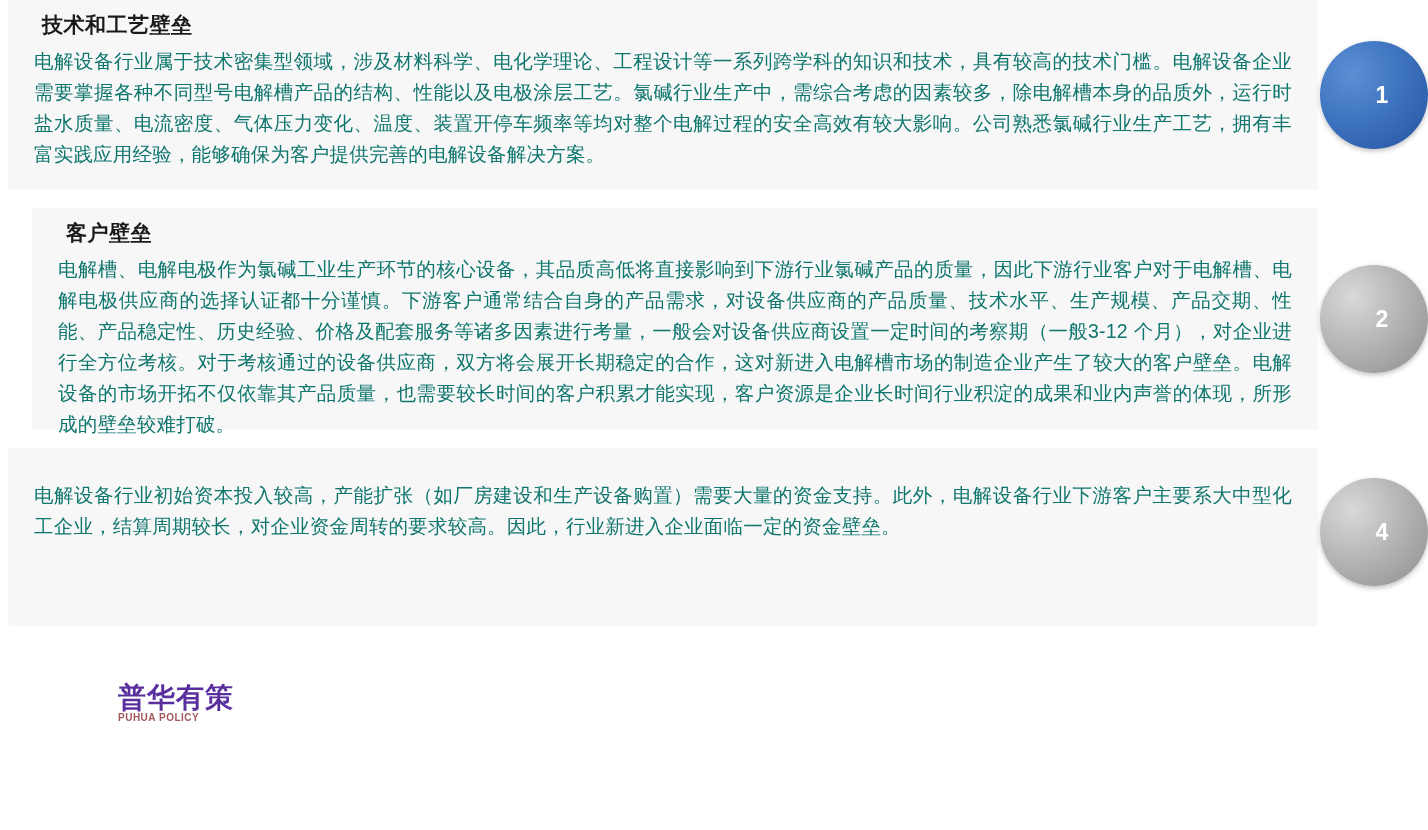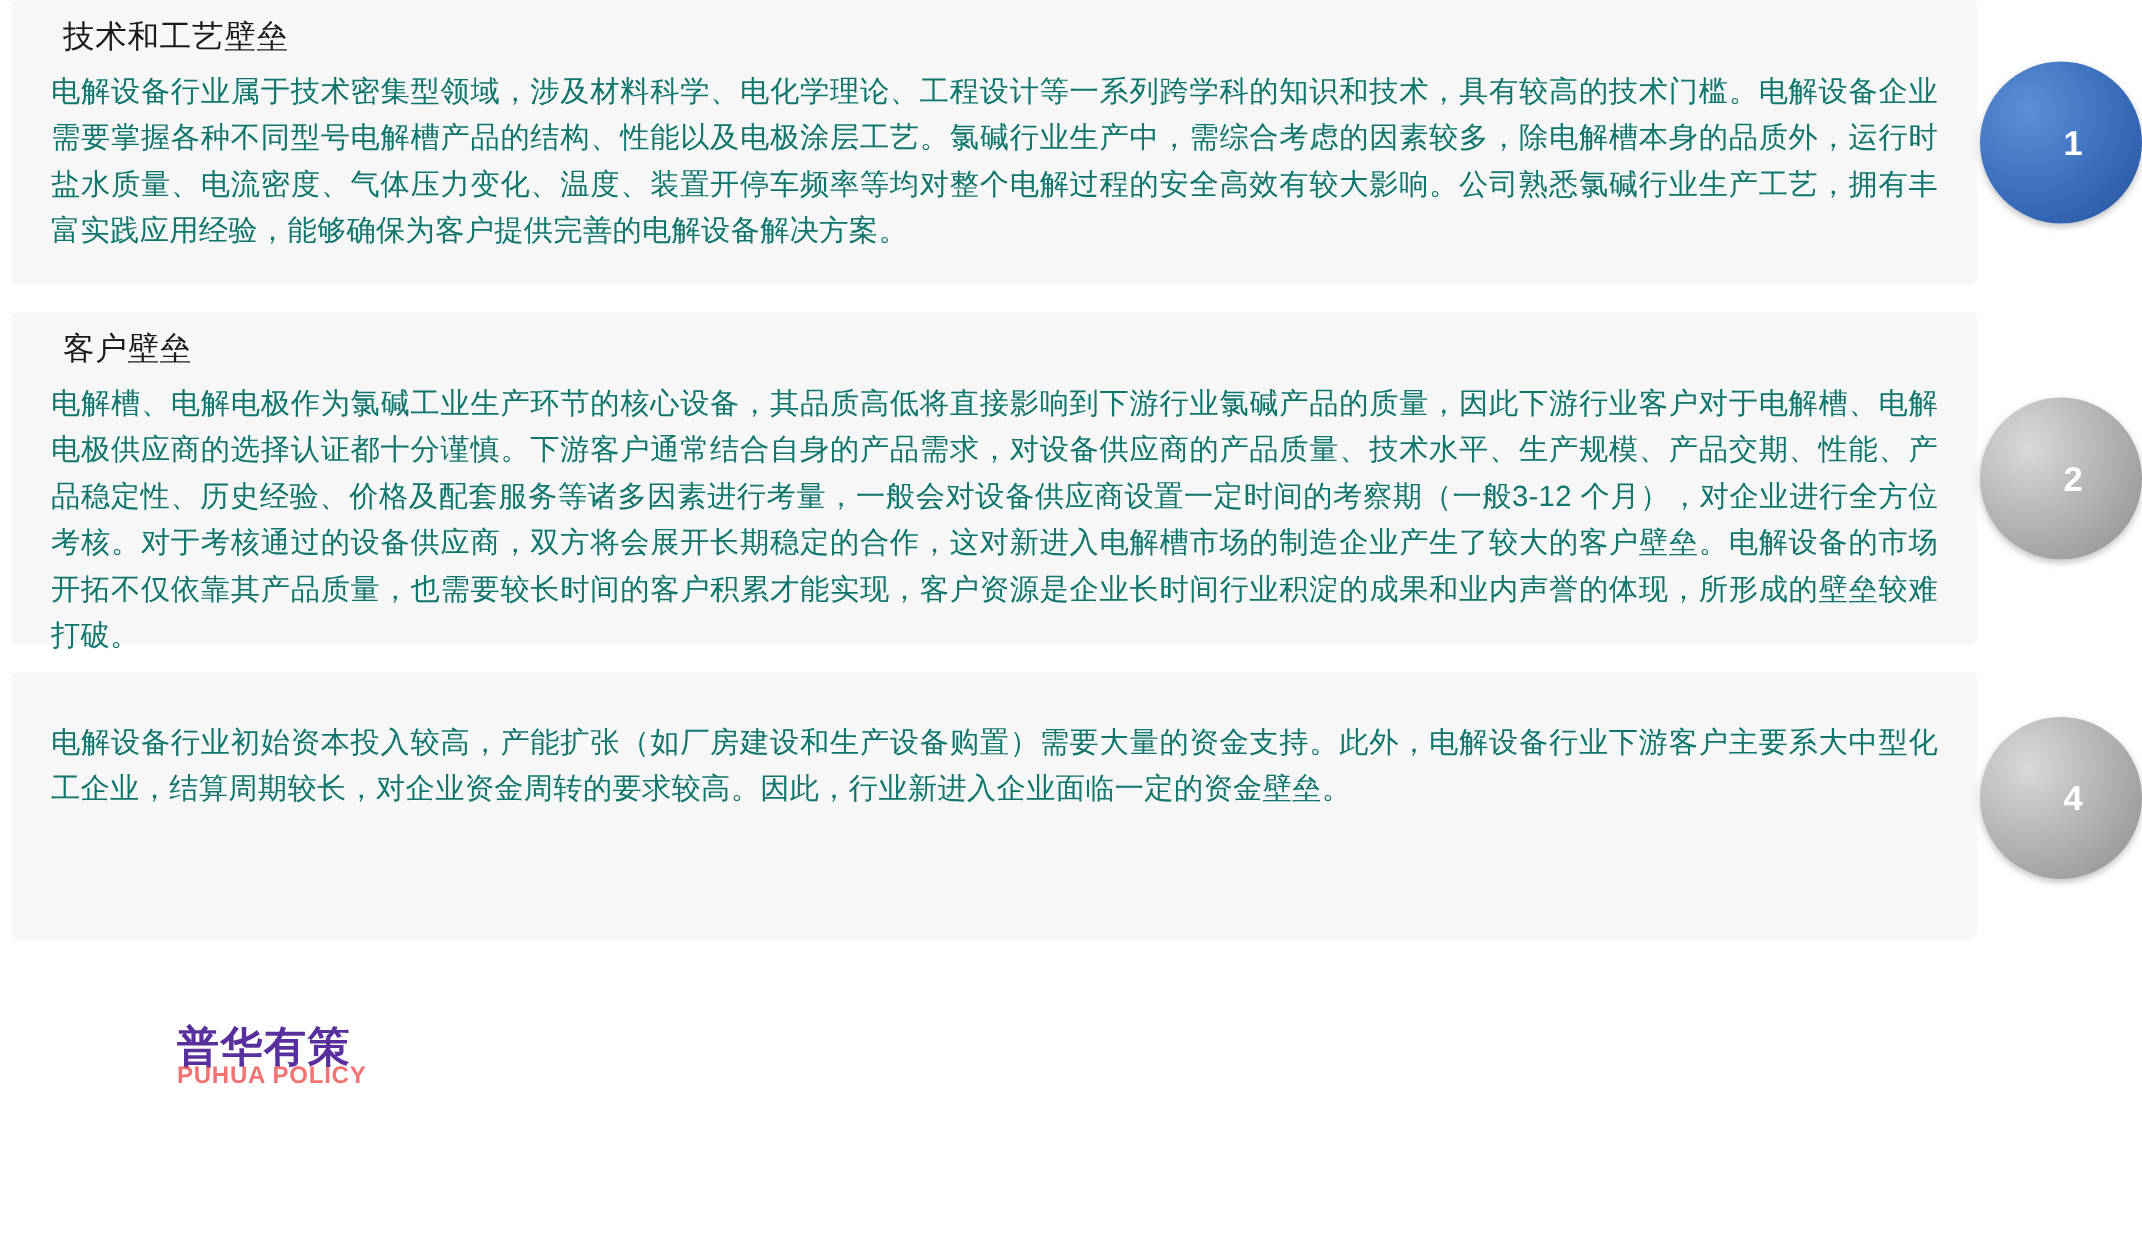--- a/index.html
+++ b/index.html
@@ -31,21 +31,21 @@
     background: #f7f7f7;
     border-radius: 4px;
     box-sizing: border-box;
     padding: 10px 26px 14px 26px;
     margin-left: 8px;
     margin-right: 110px;
     min-height: 60px;
   }
   .panel-title {
     font-size: 21px;
-    font-weight: normal;
+    font-weight: bold;
     color: #1a1a1a;
     line-height: 30px;
     margin: 0 0 6px 8px;
     letter-spacing: 0.5px;
   }
   .panel-body {
     font-size: 19.5px;
     color: #0f766e;
     line-height: 31px;
     text-align: justify;
@@ -84,23 +84,23 @@
   }
   .wm-main {
     font-size: 28px;
     font-weight: bold;
     color: #4c1d95;
     letter-spacing: 1px;
     line-height: 32px;
     opacity: 0.92;
   }
   .wm-sub {
-    font-size: 16px;
+    font-size: 10px;
     font-weight: bold;
-    color: #ef4444;
+    color: #7f1d1d;
     letter-spacing: 0.5px;
     line-height: 16px;
     opacity: 0.75;
     margin-top: -4px;
   }
 </style>
 </head>
 <body>
 
 <div class="board">
@@ -108,21 +108,21 @@
   <div class="row" style="height:190px;">
     <div class="panel" style="height:190px;">
       <div class="panel-title">技术和工艺壁垒</div>
       <div class="panel-body">电解设备行业属于技术密集型领域，涉及材料科学、电化学理论、工程设计等一系列跨学科的知识和技术，具有较高的技术门槛。电解设备企业需要掌握各种不同型号电解槽产品的结构、性能以及电极涂层工艺。氯碱行业生产中，需综合考虑的因素较多，除电解槽本身的品质外，运行时盐水质量、电流密度、气体压力变化、温度、装置开停车频率等均对整个电解过程的安全高效有较大影响。公司熟悉氯碱行业生产工艺，拥有丰富实践应用经验，能够确保为客户提供完善的电解设备解决方案。</div>
     </div>
     <div class="badge badge-1" style="top:41px;">
       <span>1</span>
     </div>
   </div>
 
-  <div class="row" style="height:222px;">
+  <div class="row" style="height:222px;padding-left:24px;">
     <div class="panel" style="height:222px;">
       <div class="panel-title">客户壁垒</div>
       <div class="panel-body">电解槽、电解电极作为氯碱工业生产环节的核心设备，其品质高低将直接影响到下游行业氯碱产品的质量，因此下游行业客户对于电解槽、电解电极供应商的选择认证都十分谨慎。下游客户通常结合自身的产品需求，对设备供应商的产品质量、技术水平、生产规模、产品交期、性能、产品稳定性、历史经验、价格及配套服务等诸多因素进行考量，一般会对设备供应商设置一定时间的考察期（一般3-12 个月），对企业进行全方位考核。对于考核通过的设备供应商，双方将会展开长期稳定的合作，这对新进入电解槽市场的制造企业产生了较大的客户壁垒。电解设备的市场开拓不仅依靠其产品质量，也需要较长时间的客户积累才能实现，客户资源是企业长时间行业积淀的成果和业内声誉的体现，所形成的壁垒较难打破。</div>
     </div>
     <div class="badge badge-2" style="top:57px;">
       <span>2</span>
     </div>
   </div>
 
 

